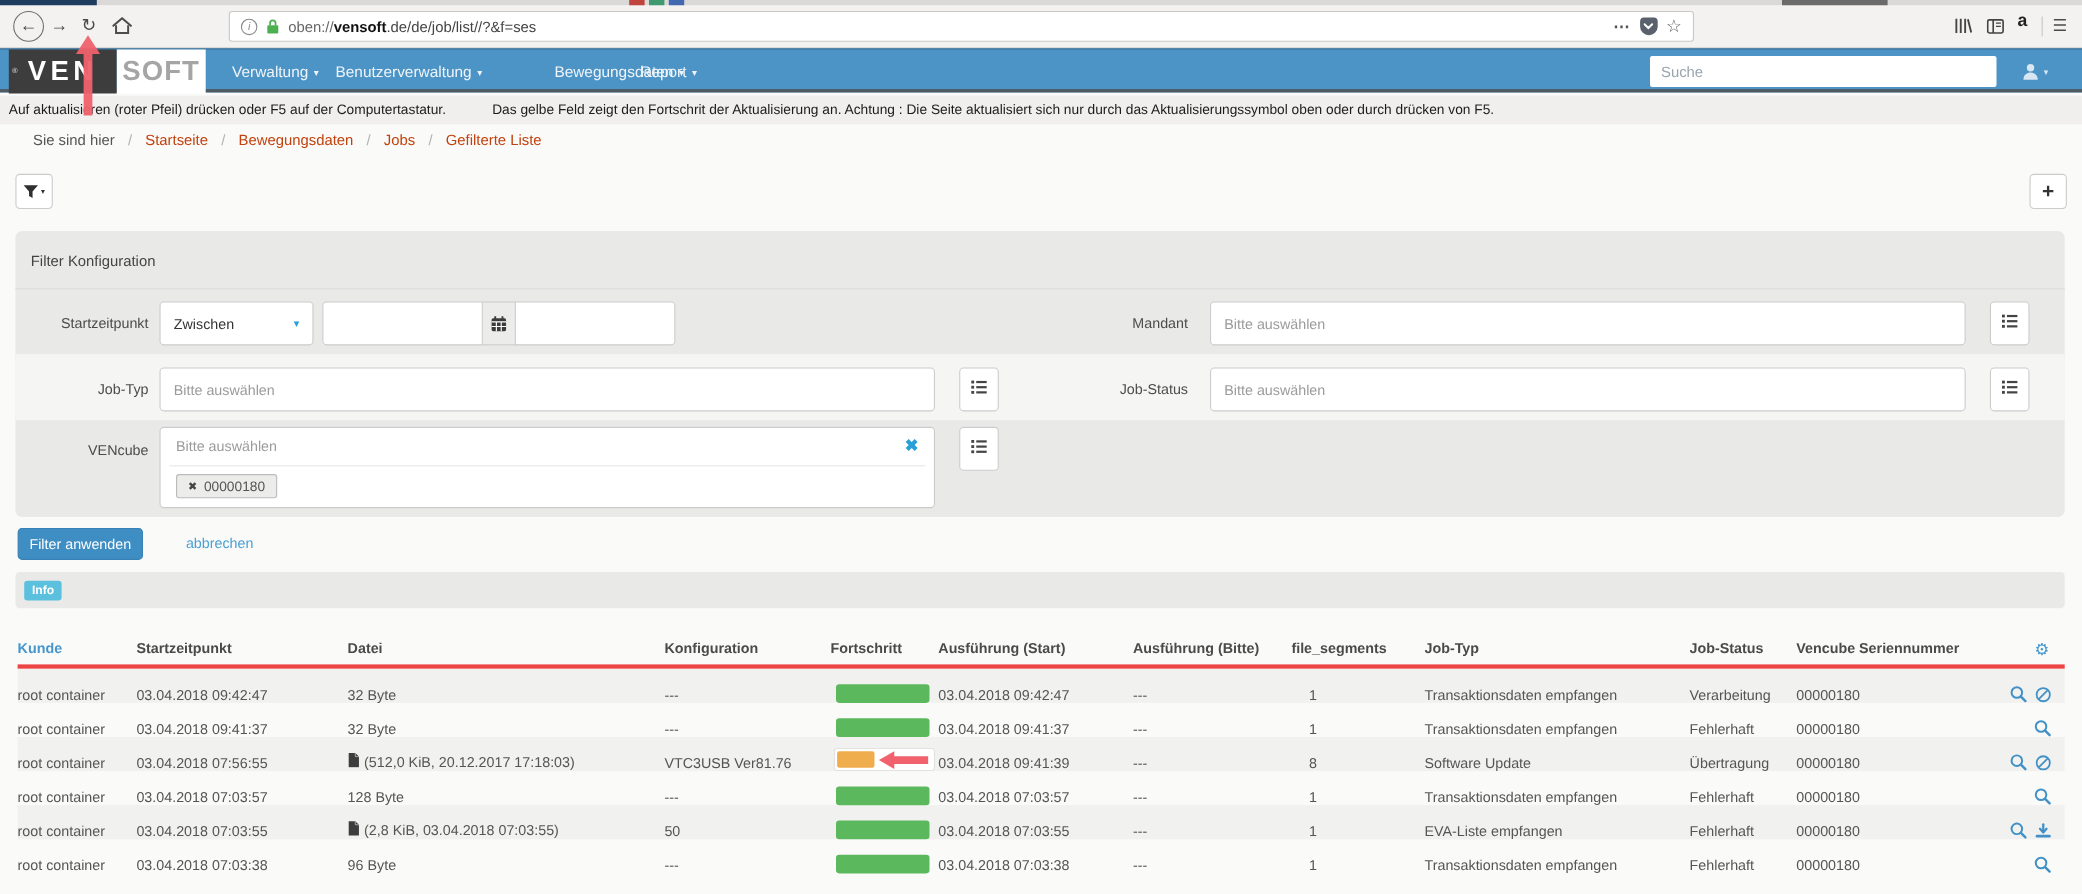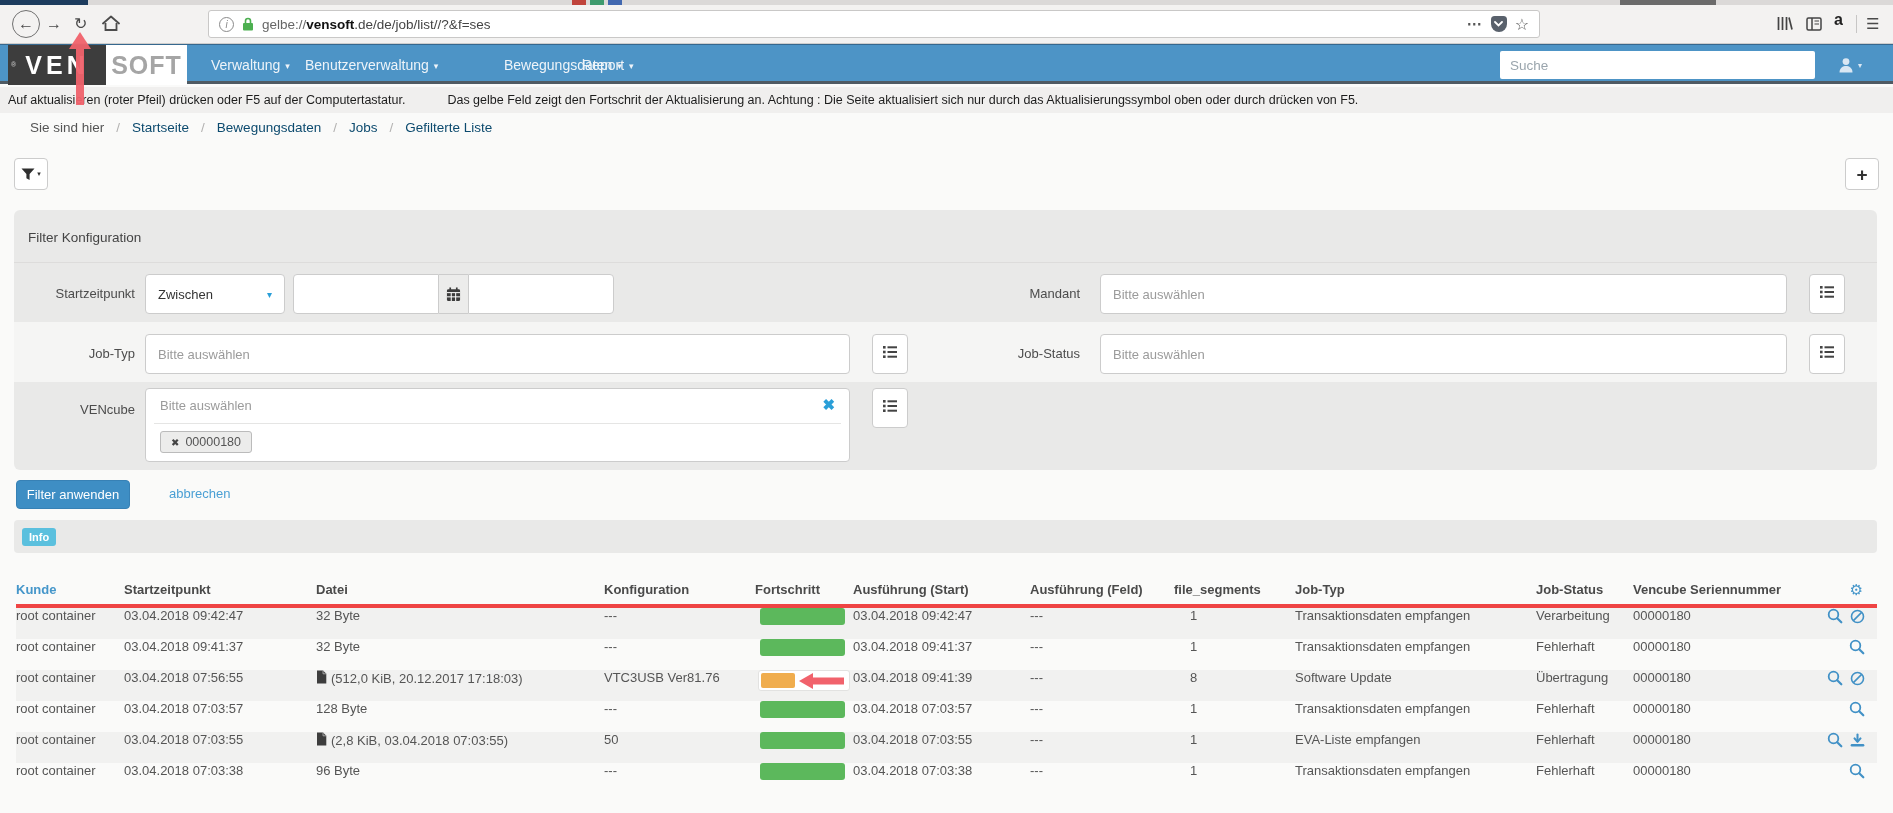--- a/index.html
+++ b/index.html
@@ -49,21 +49,21 @@
                      border-bottom:17px solid #f1626c}
 #refresh-arrow .shaft{width:8px;height:56px;background:#f1626c;margin:0 auto}
 
 #notebar{position:absolute;left:0;top:87px;width:100%;height:26px;line-height:26px;background:#f0efee;
          font-size:12.5px;color:#1c1c1c;padding-left:8px;white-space:nowrap}
 #notebar .np2{margin-left:42px}
 
 #breadcrumb{position:absolute;left:30px;top:113px;height:29px;display:flex;align-items:center;gap:12px;font-size:13.5px}
 .bc-pre{color:#555}
 .bc-sep{color:#b3b2b1}
-.bc-link{color:#0c4a6e;cursor:pointer;text-decoration:none}
+.bc-link{color:#c2410c;cursor:pointer;text-decoration:none}
 
 .sq-btn{position:absolute;top:158px;width:34px;height:32px;background:#fff;border:1px solid #ccc;border-radius:4px;
         display:flex;align-items:center;justify-content:center;cursor:pointer;font-family:"Liberation Sans",sans-serif}
 #filter-toggle{left:14px;gap:2px}
 #filter-toggle .fcaret{font-size:7px;color:#2f2f2f}
 #add-btn{left:1845px;font-size:19px;color:#333;font-weight:bold;line-height:1}
 
 #panel{position:absolute;left:14px;top:210px;width:1863px;height:260px;background:#e9e9e8;border-radius:6px}
 #panel-title{position:absolute;left:14px;top:20px;font-size:13.5px;color:#444}
 #panel .titlesep{position:absolute;left:0;top:52px;width:100%;height:1px;background:#dddcdb}
@@ -94,21 +94,21 @@
          display:flex;align-items:center;padding-left:8px;gap:10px}
 #infobar .badge{background:#5bc0de;color:#fff;font-size:11px;font-weight:bold;padding:3px 7px;border-radius:3px}
 #infobar .infotext{font-size:13px;color:#555}
 
 #table{position:absolute;left:16px;top:575px;width:1861px}
 #thead{display:flex;height:33px;align-items:center;border-bottom:4px solid #ef4444}
 .th{font-weight:bold;font-size:13px;color:#4a4a4a;white-space:nowrap;overflow:hidden;flex:none}
 .th-link{color:#4596ca;cursor:pointer}
 .th-actions{display:flex;justify-content:flex-end;padding-right:14px;overflow:visible}
 .gear{color:#4596ca;font-size:15px;cursor:pointer;font-weight:normal}
-.tr{display:flex;height:31px;align-items:flex-start;font-size:13px;color:#555}
+.tr{display:flex;height:31px;align-items:flex-end;font-size:13px;color:#555}
 .tr.stripe{background:#f1f1f0}
 .td{white-space:nowrap;flex:none;display:flex;align-items:center}
 .td .fico{margin-right:4px;flex:none}
 .pb{width:85px;height:17px;border-radius:3px;background:#5cb85c;margin-left:5px}
 .pbox{position:relative;width:92px;height:21px;margin-left:3px;background:#fff;border:1px solid #e2e2e1;border-radius:3px}
 .pbox .po{position:absolute;left:2px;top:2px;width:34px;height:15px;background:#f0ad4e;border-radius:2px}
 .pbox .parrow{position:absolute;left:39px;top:1px}
 .td-actions{justify-content:flex-end;gap:7px;padding-right:12px}
 .act{display:inline-flex;cursor:pointer}
 </style>
@@ -134,21 +134,21 @@
         <path d="M1 8.5 L9 1.5 L17 8.5" fill="none" stroke="#4c4c4c" stroke-width="1.8" stroke-linecap="round" stroke-linejoin="round"></path>
         <path d="M3.5 8 V15 H14.5 V8" fill="none" stroke="#4c4c4c" stroke-width="1.8"></path>
       </svg>
   </span>
   <div id="urlbar">
     <span class="info-i">i</span>
     <svg width="12" height="14" viewBox="0 0 12 14">
         <path d="M3.5 6 V4 a2.5 2.5 0 0 1 5 0 V6" fill="none" stroke="#4caf50" stroke-width="1.6"></path>
         <rect x="1" y="6" width="10" height="7.5" rx="1" fill="#4caf50"></rect>
       </svg>
-    <span id="url-text"><span>gelbe://</span><b>vensoft</b><span class="rest">.de/de/job/list//?&amp;f=ses</span></span>
+    <span id="url-text"><span>oben://</span><b>vensoft</b><span class="rest">.de/de/job/list//?&amp;f=ses</span></span>
     <span class="url-spacer"></span>
     <span id="more-dots">⋯</span>
     <span class="pocket">
         <svg width="9" height="6" viewBox="0 0 9 6">
           <polyline points="1,1 4.5,4.5 8,1" fill="none" stroke="#fff" stroke-width="1.8" stroke-linecap="round"></polyline>
         </svg>
       </span>
     <span id="star">☆</span>
   </div>
   <span class="c-ico" style="left:1776px;top:10px">
@@ -316,21 +316,21 @@
 </div>
 
 <div id="table">
   <div id="thead">
       <div class="th th-link" style="width: 108px;">Kunde</div>
       <div class="th" style="width: 192px;">Startzeitpunkt</div>
       <div class="th" style="width: 288px;">Datei</div>
       <div class="th" style="width: 151px;">Konfiguration</div>
       <div class="th" style="width: 98px;">Fortschritt</div>
       <div class="th" style="width: 177px;">Ausführung (Start)</div>
-      <div class="th" style="width: 144px;">Ausführung (Feld)</div>
+      <div class="th" style="width: 144px;">Ausführung (Bitte)</div>
       <div class="th" style="width: 121px;">file_segments</div>
       <div class="th" style="width: 241px;">Job-Typ</div>
       <div class="th" style="width: 97px;">Job-Status</div>
       <div class="th" style="width: 167px;">Vencube Seriennummer</div>
       <div class="th th-actions" style="width: 77px;">
         <span class="gear">⚙</span>
       </div>
     </div>
   <div id="tbody">
       <div class="tr stripe">

